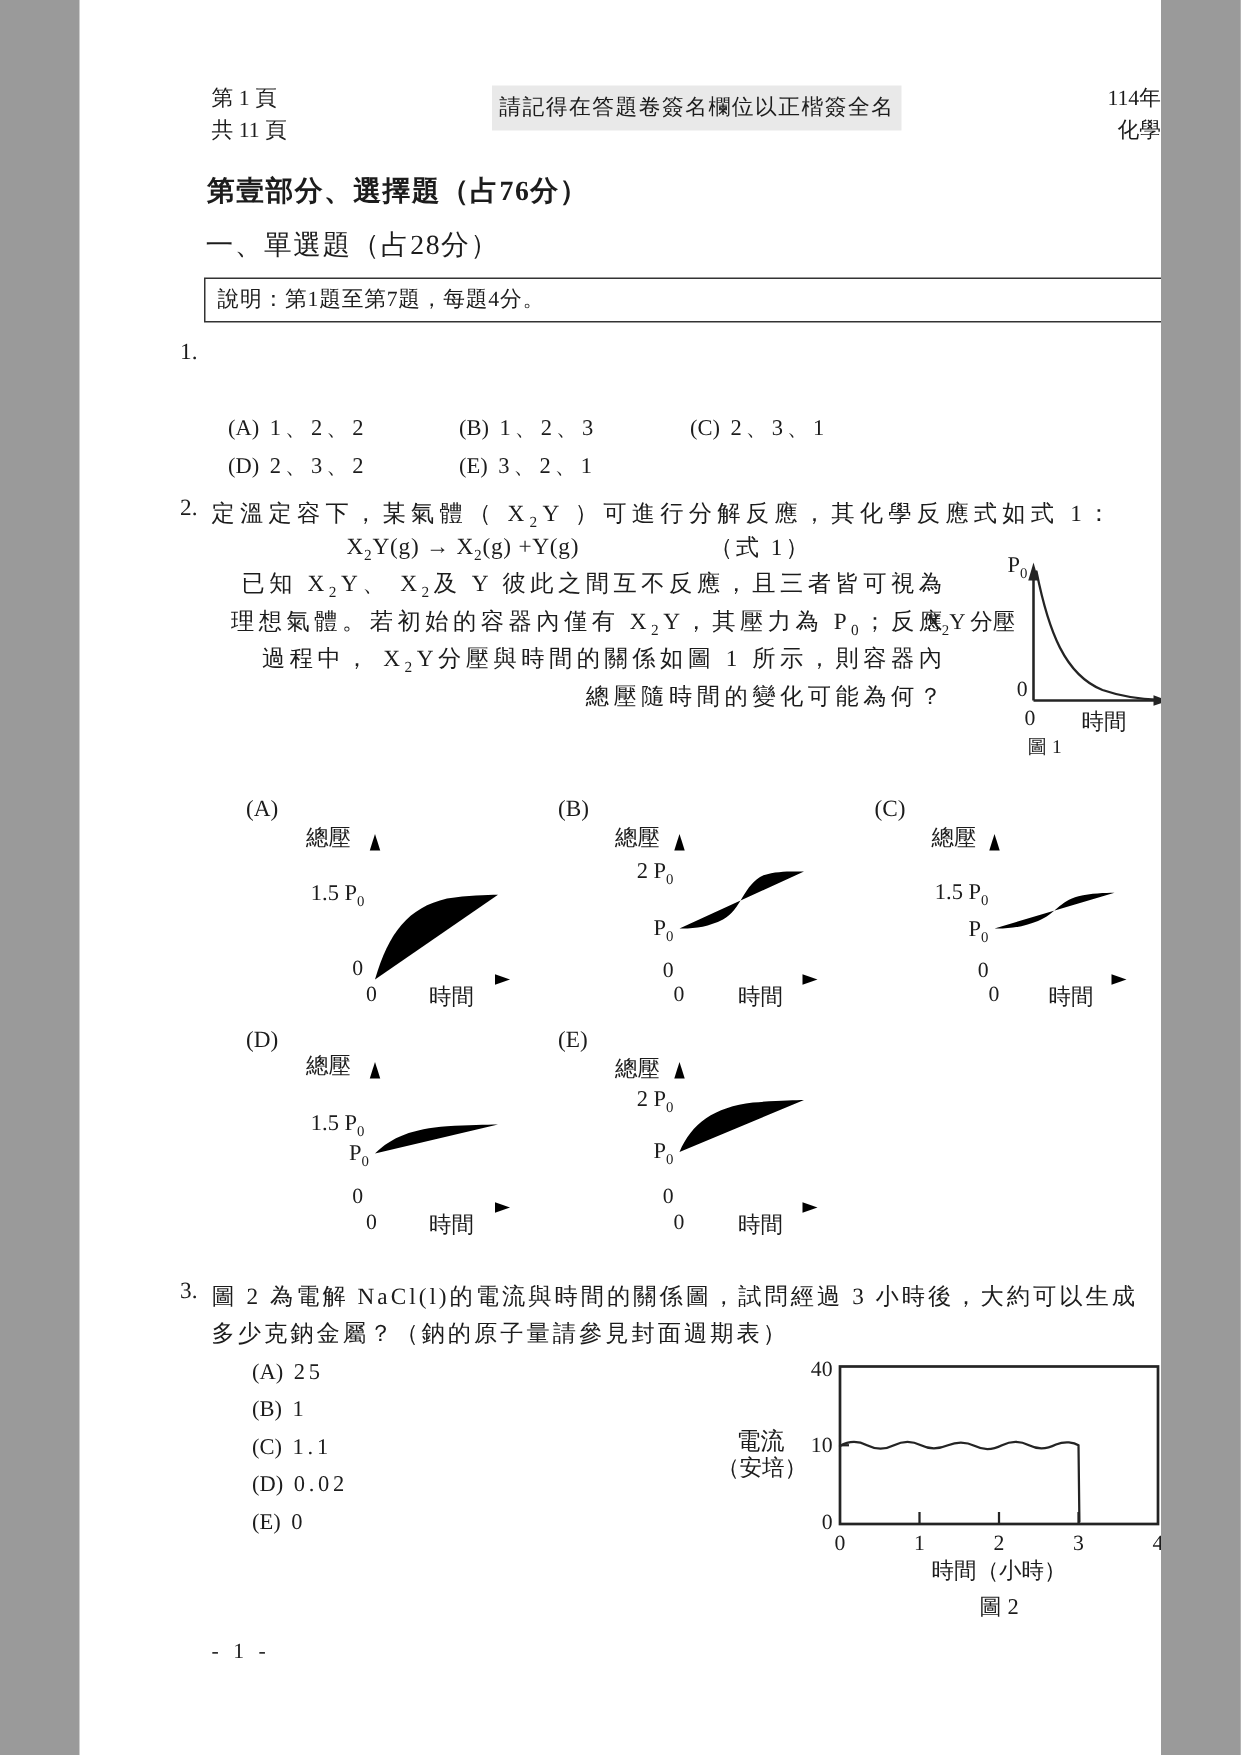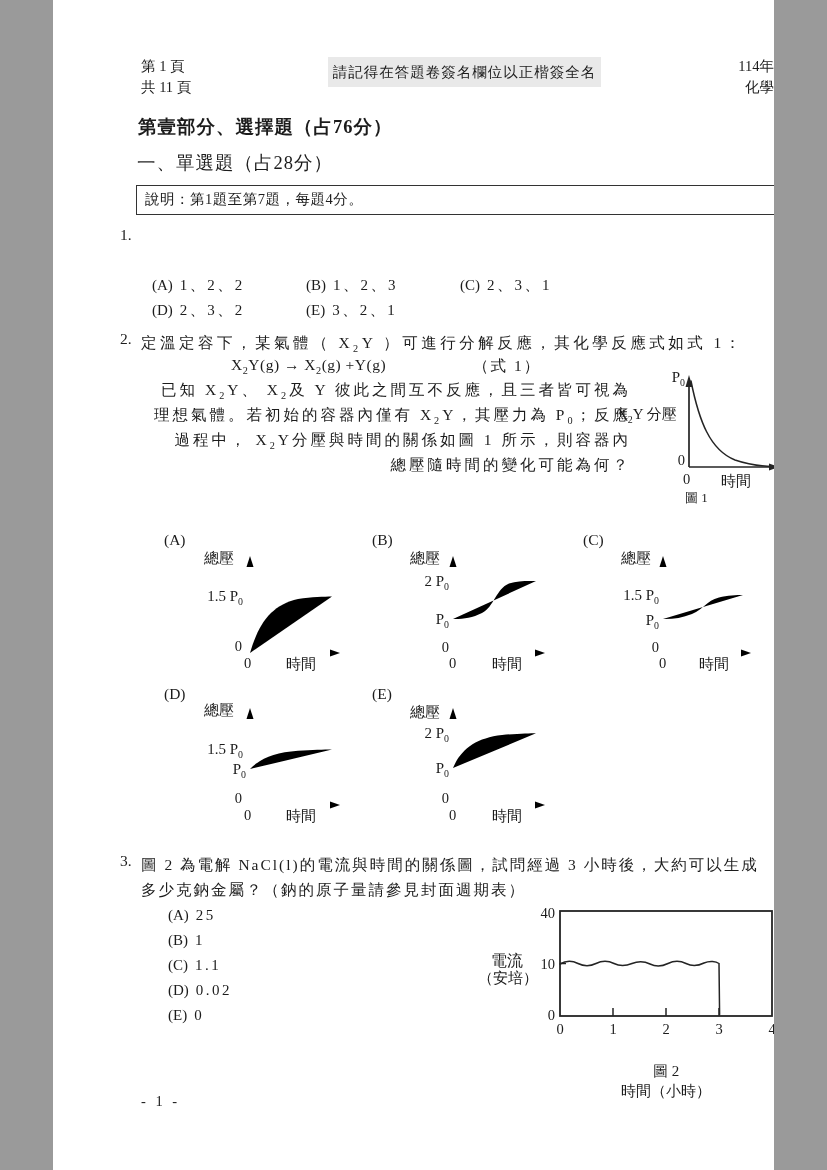--- a/index.html
+++ b/index.html
@@ -196,19 +196,19 @@
     <div class="ft ra" style="left:52px;top:1px;width:26px;">40</div>
     <div class="ft ra" style="left:52px;top:52px;width:26px;">10</div>
     <div class="ft ra" style="left:52px;top:103px;width:26px;">0</div>
     <div class="ft" style="left:14px;top:47px;font-size:16px;">電流</div>
     <div class="ft" style="left:1px;top:65px;font-size:15px;">（安培）</div>
     <div class="ft ctr" style="left:77px;top:117px;width:12px;">0</div>
     <div class="ft ctr" style="left:130px;top:117px;width:12px;">1</div>
     <div class="ft ctr" style="left:183px;top:117px;width:12px;">2</div>
     <div class="ft ctr" style="left:236px;top:117px;width:12px;">3</div>
     <div class="ft ctr" style="left:289px;top:117px;width:12px;">4</div>
-    <div class="ft ctr" style="left:109px;top:134px;width:160px;font-size:15px;margin-top:44px;">時間（小時）</div>
+    <div class="ft ctr" style="left:109px;top:134px;width:160px;font-size:15px;">時間（小時）</div>
     <div class="ft ctr" style="left:129px;top:158px;width:120px;font-size:15px;">圖 2</div>
   </div>
 
   <div class="t" style="left:88px;top:1093px;font-size:14.5px;letter-spacing:3px;">- 1 -</div>
 
 </div>
 
 </body></html>

